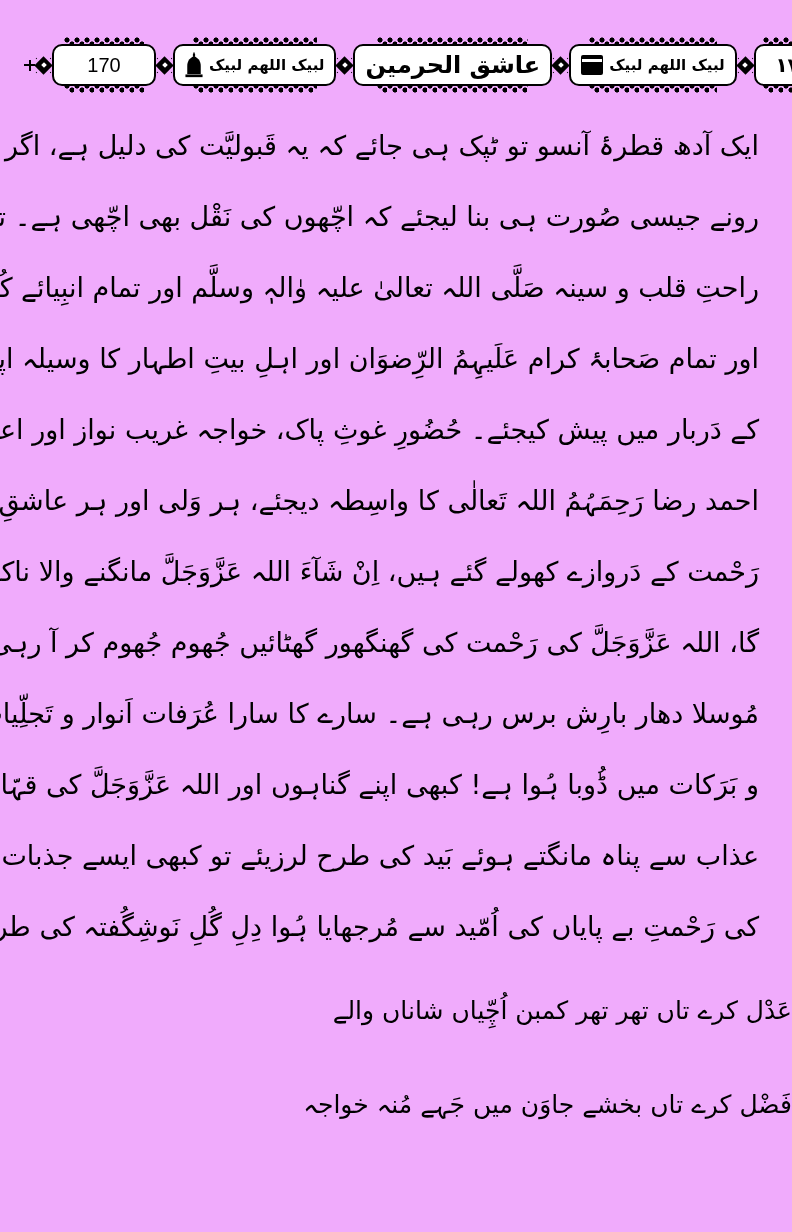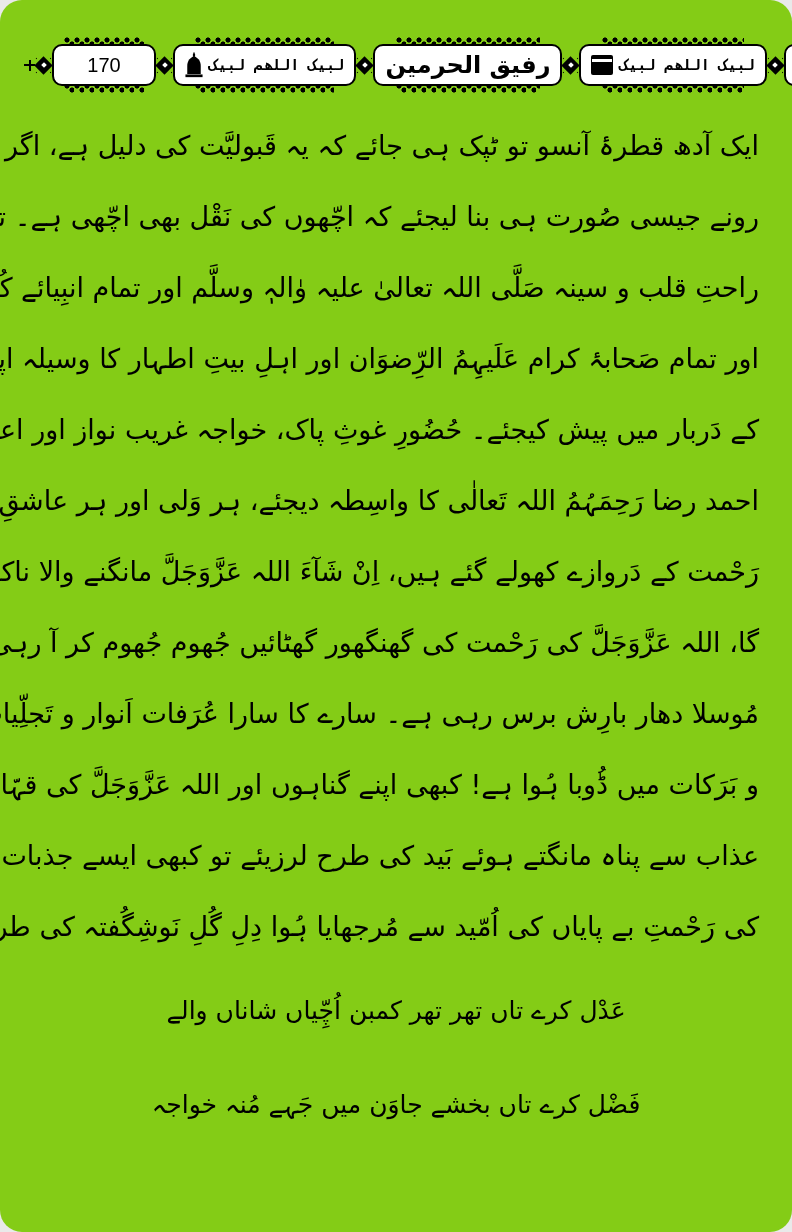--- a/index.html
+++ b/index.html
@@ -1,20 +1,19 @@
 <!DOCTYPE html>
 <html lang="ur"><head>
 <meta charset="utf-8">
 <style>
   html,body{margin:0;padding:0;background:#e9e9e9;}
   .page{
     position:relative;width:792px;height:1232px;margin:0 auto;
-    background:#84cc16;color:#000;overflow:hidden;
+    background:#f0abfc;color:#000;overflow:hidden;
     font-family:"DejaVu Sans",sans-serif;
-    border-radius:22px;
   }
   
   .header{
     display:flex;align-items:center;justify-content:space-between;
     padding:44px 24px 0 24px;direction:ltr;
   }
   .hwrap{position:relative;height:42px;flex:0 1 auto;}
   .braid{
     position:absolute;height:10px;left:12%;width:76%;
     background-image:
@@ -25,21 +24,21 @@
   .braid.top{top:-7px;}
   .braid.bot{bottom:-7px;}
   .hbox{
     position:relative;z-index:1;height:42px;box-sizing:border-box;
     background:#fff;border:2.5px solid #000;border-radius:10px;
     display:flex;align-items:center;justify-content:center;
     padding:0 10px;gap:6px;
   }
   .num-west{min-width:104px;font-family:"Liberation Sans",sans-serif;font-size:20px;}
   .num-east{min-width:80px;font-size:20px;font-weight:bold;direction:rtl;}
-  .labbaik{min-width:150px;font-size:15px;font-weight:bold;direction:ltr;font-family:Liberation Mono, monospace;}
+  .labbaik{min-width:150px;font-size:15px;font-weight:bold;direction:ltr;}
   .labbaik .txt{direction:rtl;white-space:nowrap;}
   .titlebox{min-width:186px;font-size:24px;font-weight:bold;}
   .titlebox .txt{direction:rtl;white-space:nowrap;}
   
   .diamond{position:relative;width:17px;height:17px;flex:0 0 auto;}
   .diamond::before{
     content:"";position:absolute;inset:2px;background:#000;transform:rotate(45deg);
     box-shadow:0 -10px 0 -6px #000,0 10px 0 -6px #000,-10px 0 0 -6px #000,10px 0 0 -6px #000;
   }
   .diamond::after{content:"";position:absolute;inset:6.5px;background:#fff;transform:rotate(45deg);}
@@ -54,21 +53,21 @@
   .body-text{padding:0 33px;margin-top:24px;}
   .body-line{
     direction:rtl;unicode-bidi:plaintext;
     font-size:27px;line-height:71px;
     text-align:justify;text-align-last:justify;
     white-space:nowrap;
     display:flex;justify-content:space-between;
   }
   .body-line{display:block;}
   
-  .poetry{margin-top:2px;text-align:center;direction:rtl;}
+  .poetry{margin-top:2px;text-align:right;direction:rtl;}
   .poetry-line{font-size:25px;line-height:94px;white-space:nowrap;}
 </style>
 </head>
 <body>
 
 <div class="page">
 
   <div class="header">
     <span class="cross"></span>
     <span class="diamond"></span>
@@ -98,21 +97,21 @@
         <span class="txt">لبیک اللھم لبیک</span>
       </div>
     </div>
 
     <span class="diamond"></span>
 
     <div class="hwrap">
       <div class="braid top"></div>
       <div class="braid bot"></div>
       <div class="hbox titlebox">
-        <span class="txt">رفیق الحرمین</span>
+        <span class="txt">عاشق الحرمین</span>
       </div>
     </div>
 
     <span class="diamond"></span>
 
     <div class="hwrap">
       <div class="braid top"></div>
       <div class="braid bot"></div>
       <div class="hbox labbaik">
         <span class="kaaba"></span>

